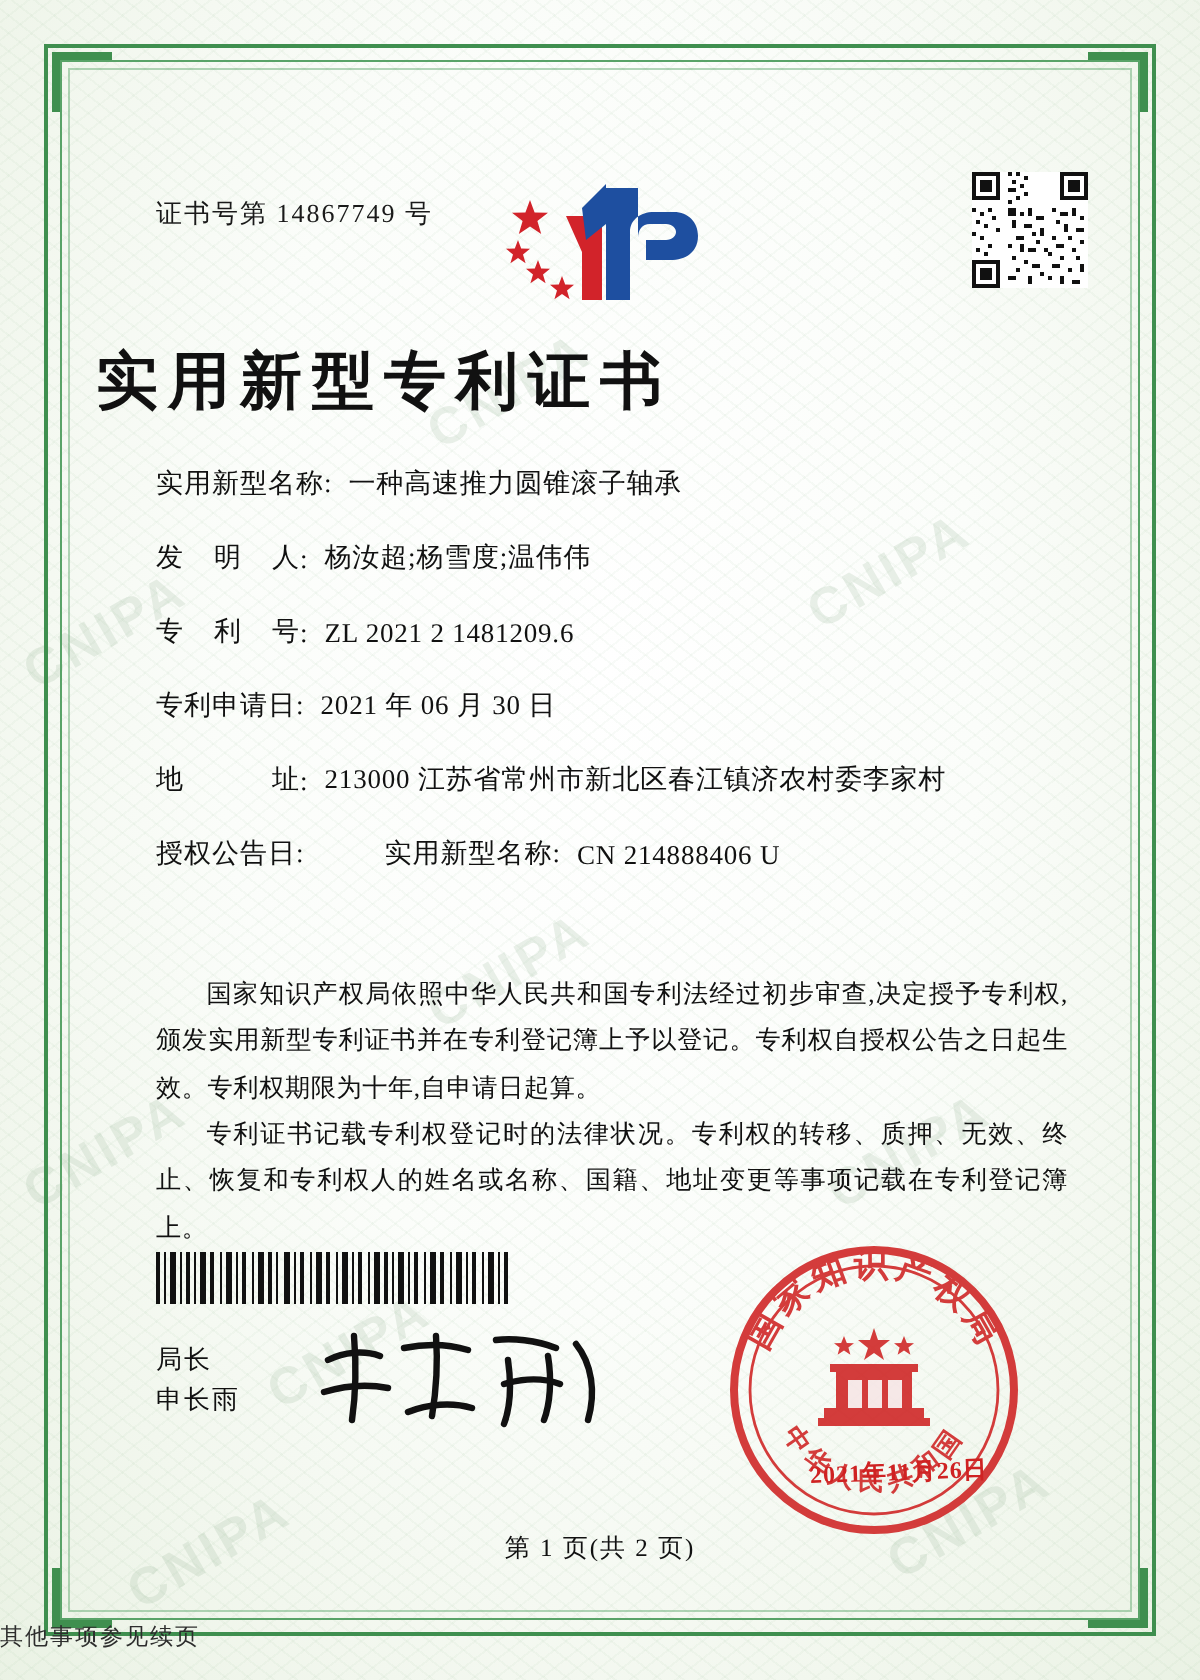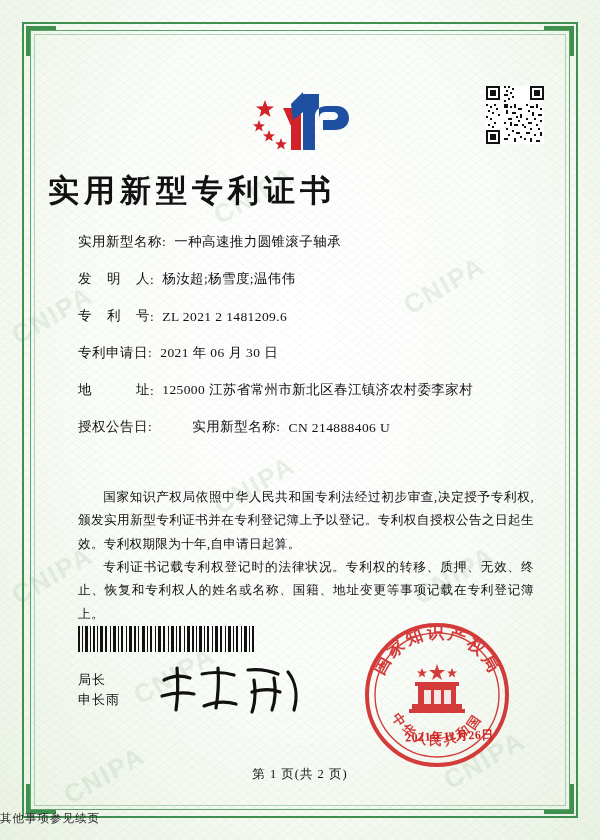--- a/index.html
+++ b/index.html
@@ -239,20 +239,21 @@
   <div class="border-outer"></div>
   <div class="border-inner"></div>
   <div class="border-hair"></div>
   <div class="corner tl"></div>
   <div class="corner tr"></div>
   <div class="corner bl"></div>
   <div class="corner br"></div>
 
   <div class="content">
 
+    <div class="cert-no">证书号第 14867749 号</div>
 
     <svg class="qr" viewBox="0 0 29 29">
       <rect width="29" height="29" fill="#ffffff"></rect>
       <g fill="#111111">
         <rect x="0" y="0" width="7" height="7"></rect>
           <rect x="1" y="1" width="5" height="5" fill="#fff"></rect>
           <rect x="2" y="2" width="3" height="3"></rect>
         <rect x="22" y="0" width="7" height="7"></rect>
           <rect x="23" y="1" width="5" height="5" fill="#fff"></rect>
           <rect x="24" y="2" width="3" height="3"></rect>
@@ -354,21 +355,21 @@
         <span class="field-label">:</span>
         <span class="field-value">ZL 2021 2 1481209.6</span>
       </div>
       <div class="field-row">
         <span class="field-label">专利申请日:</span>
         <span class="field-value">2021 年 06 月 30 日</span>
       </div>
       <div class="field-row">
         <span class="field-label spread">地 址</span>
         <span class="field-label">:</span>
-        <span class="field-value">125000 江苏省常州市新北区春江镇济农村委李家村</span>
+        <span class="field-value">213000 江苏省常州市新北区春江镇济农村委李家村</span>
       </div>
       <div class="field-row double">
         <span class="field-label">授权公告日:</span>
         <span class="field-label second-label">实用新型名称:</span>
         <span class="field-value">CN 214888406 U</span>
       </div>
     </div>
 
     <div class="para p2">专利证书记载专利权登记时的法律状况。专利权的转移、质押、无效、终止、恢复和专利权人的姓名或名称、国籍、地址变更等事项记载在专利登记簿上。</div>
     <div class="para p1">国家知识产权局依照中华人民共和国专利法经过初步审查,决定授予专利权,颁发实用新型专利证书并在专利登记簿上予以登记。专利权自授权公告之日起生效。专利权期限为十年,自申请日起算。</div>

